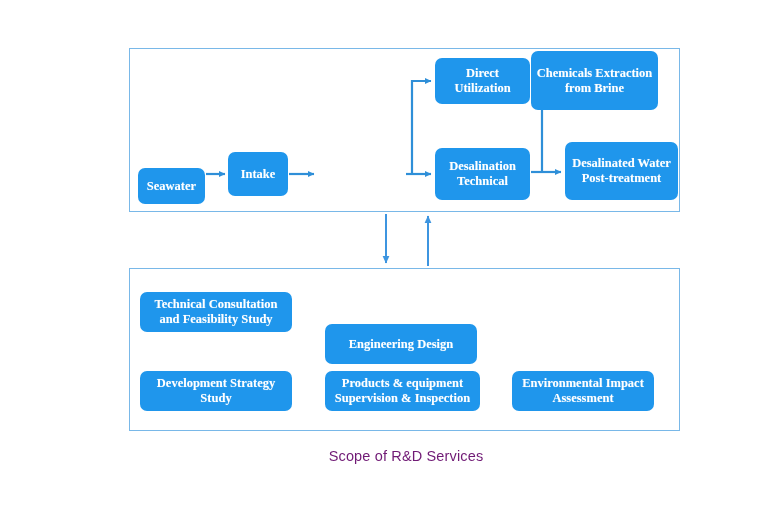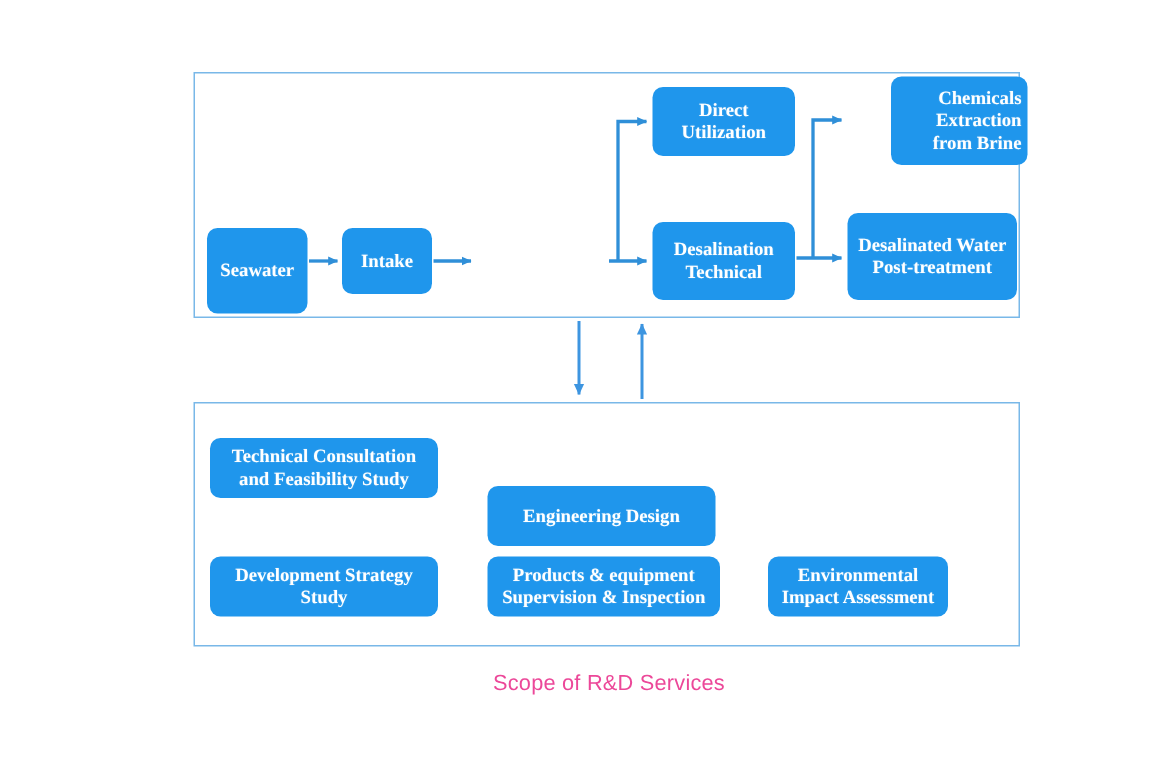--- a/index.html
+++ b/index.html
@@ -46,35 +46,35 @@
     align-items: center;
     justify-content: center;
     text-align: center;
     box-sizing: border-box;
     padding: 2px 4px;
     text-shadow: 0 0 1px rgba(255,255,255,0.35);
     z-index: 3;
   }
 
   
-  #node-seawater       { left: 138px; top: 152px; width:  67px; height: 57px; }
+  #node-seawater       { left: 138px; top: 168px; width:  67px; height: 36px; }
   #node-intake         { left: 228px; top: 152px; width:  60px; height: 44px; }
   #node-purification   { left: 318px; top: 152px; width:  87px; height: 44px; }
   #node-desalination   { left: 435px; top: 148px; width:  95px; height: 52px; }
   #node-direct-util    { left: 435px; top:  58px; width:  95px; height: 46px; }
-  #node-chemicals      { left: 594px; top:  51px; width: 91px; height: 59px; text-align: right; }
+  #node-chemicals      { left: 531px; top:  51px; width: 127px; height: 59px; }
   #node-desal-water    { left: 565px; top: 142px; width: 113px; height: 58px; }
 
   
   #node-tech-consult   { left: 140px; top: 292px; width: 152px; height: 40px; }
   #node-eng-design     { left: 325px; top: 292px; width: 152px; height: 40px; margin-top: 32px; }
   #node-epc            { left: 512px; top: 292px; width: 150px; height: 40px; }
   #node-dev-strategy   { left: 140px; top: 371px; width: 152px; height: 40px; }
   #node-products-equip { left: 325px; top: 371px; width: 155px; height: 40px; }
-  #node-env-impact     { left: 512px; top: 371px; width: 120px; height: 40px; }
+  #node-env-impact     { left: 512px; top: 371px; width: 142px; height: 40px; }
 
   
   #connectors {
     position: absolute;
     left: 0; top: 0;
     width: 768px;
     height: 506px;
     z-index: 2;
     pointer-events: none;
   }
@@ -82,21 +82,21 @@
   
   #caption {
     position: absolute;
     left: 0;
     top: 448px;
     width: 768px;
     text-align: center;
     font-family: "Liberation Sans", sans-serif;
     font-size: 14.5px;
     font-weight: normal;
-    color: #ec4899;
+    color: #701a75;
     letter-spacing: 0.15px;
   }
   
   #caption > span { position: relative; left: 22px; }
 </style>
 </head>
 <body>
 
 <div id="canvas">
 

